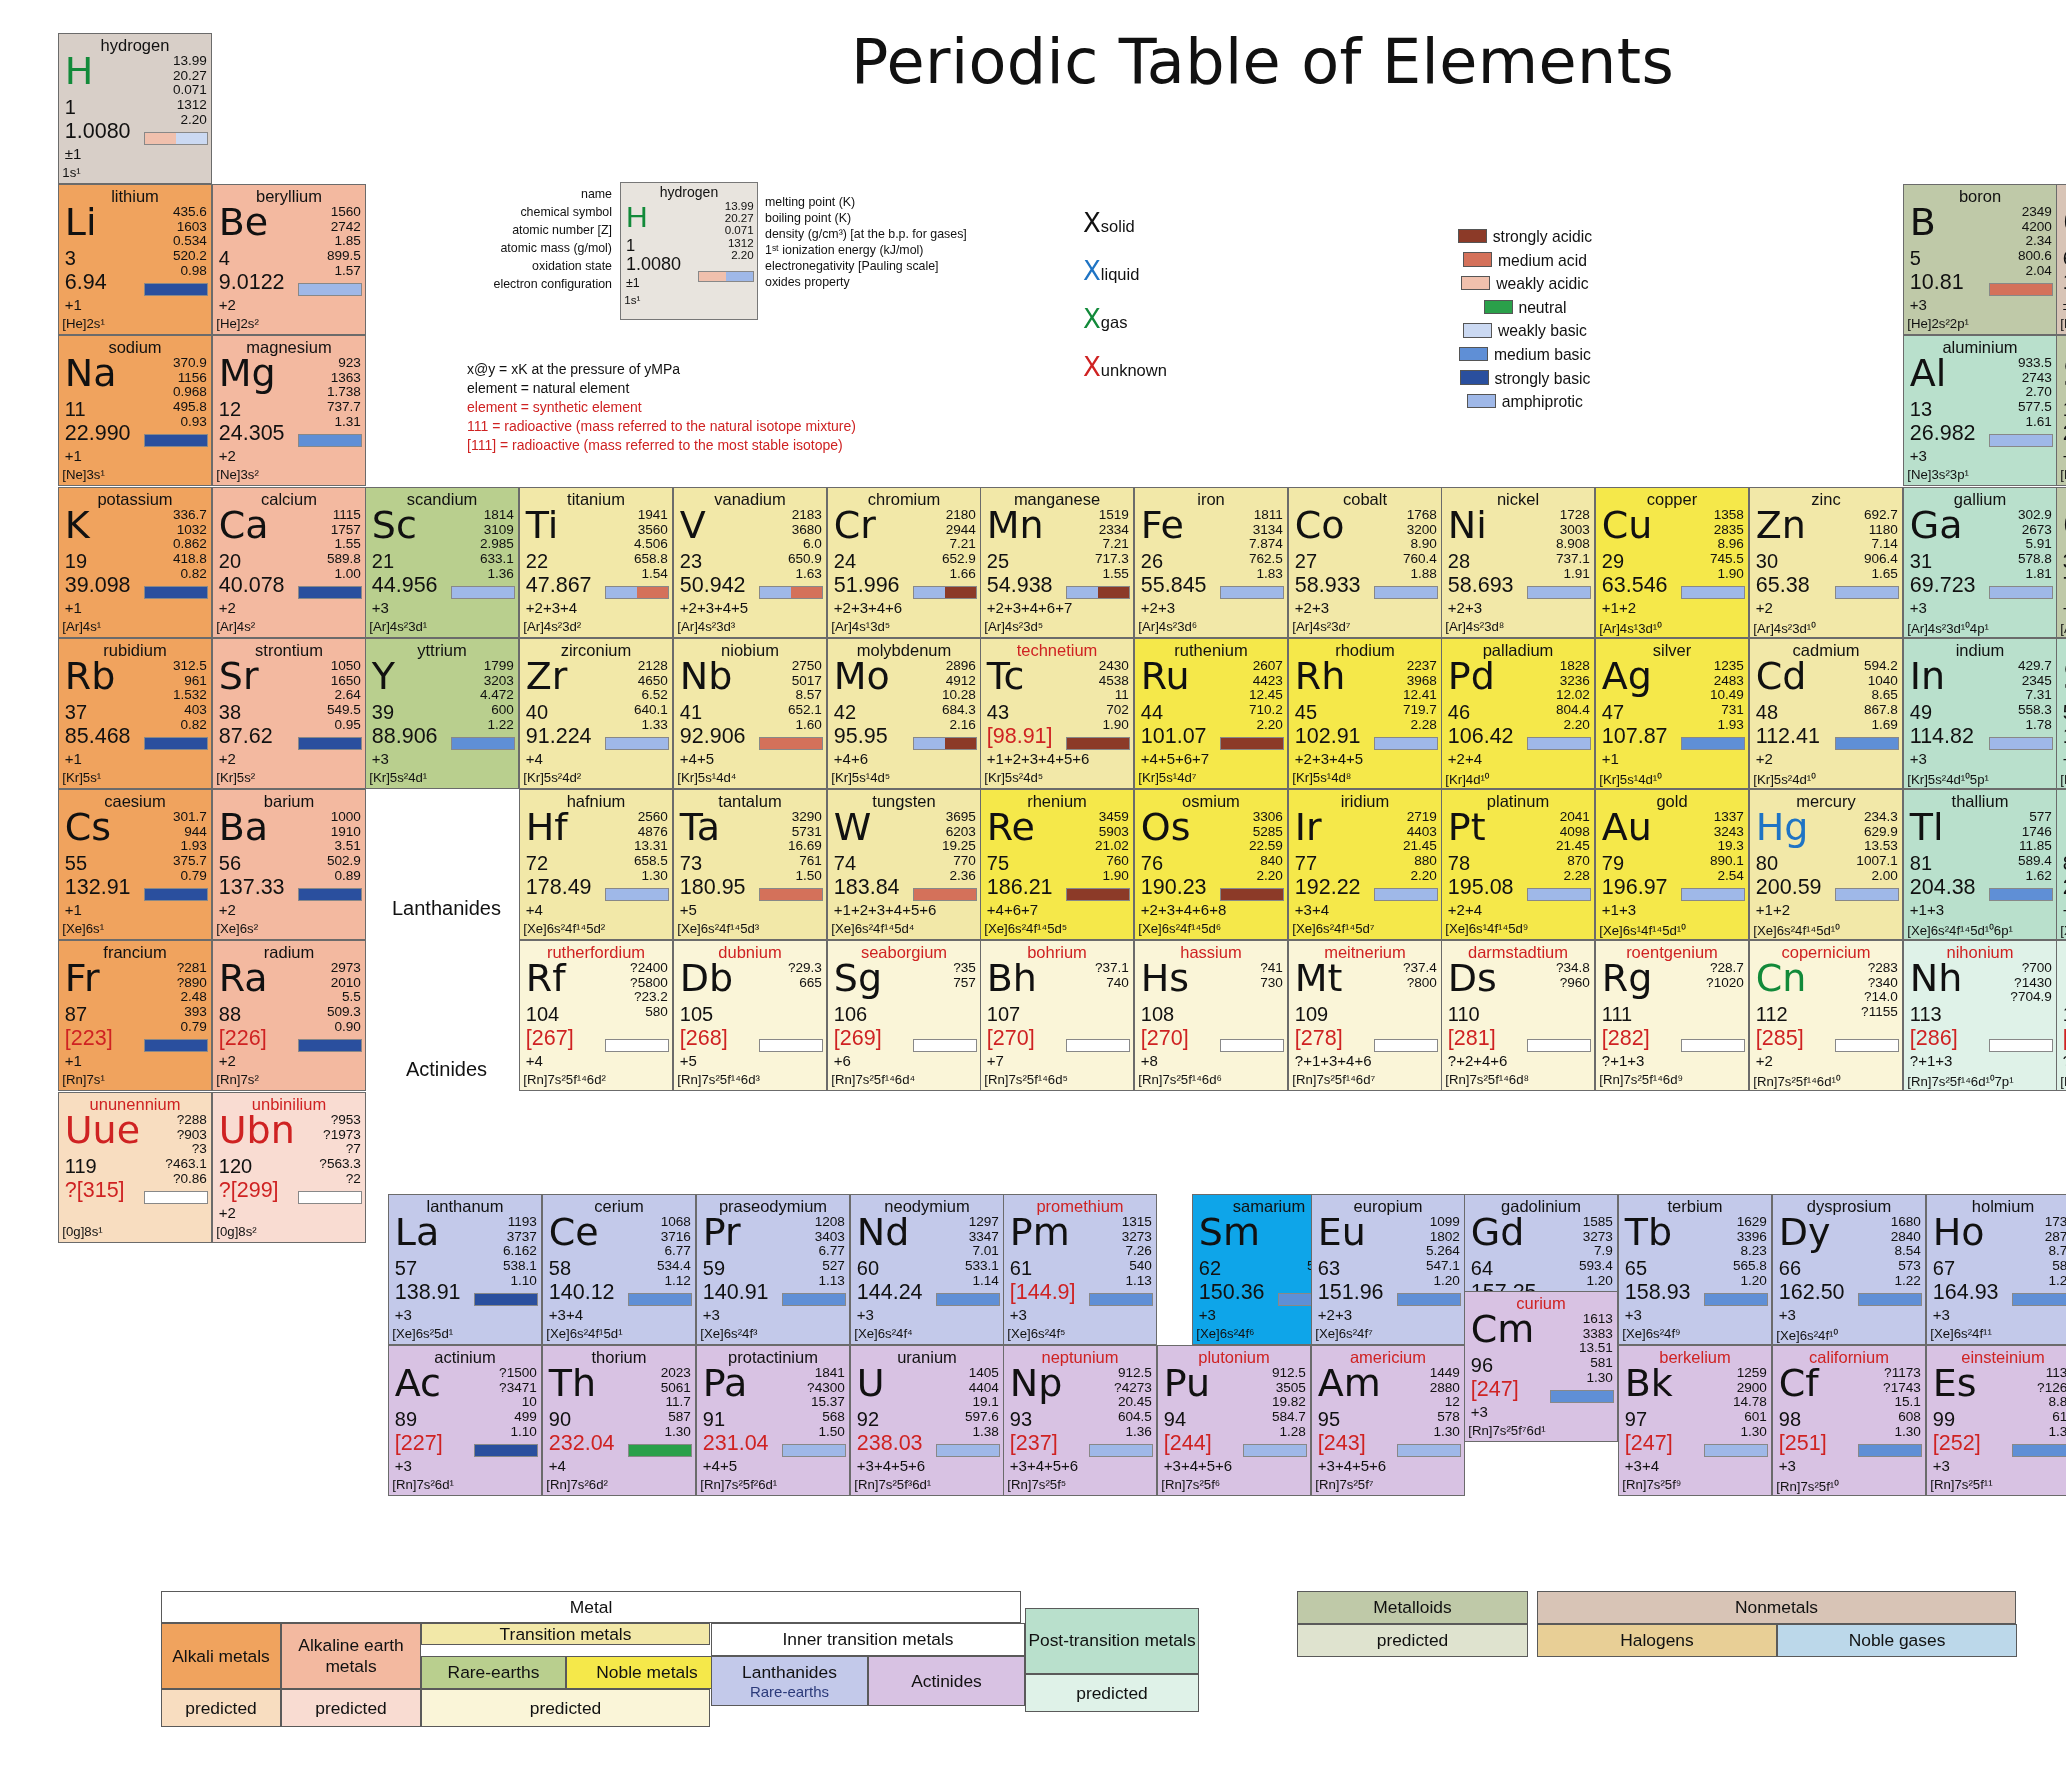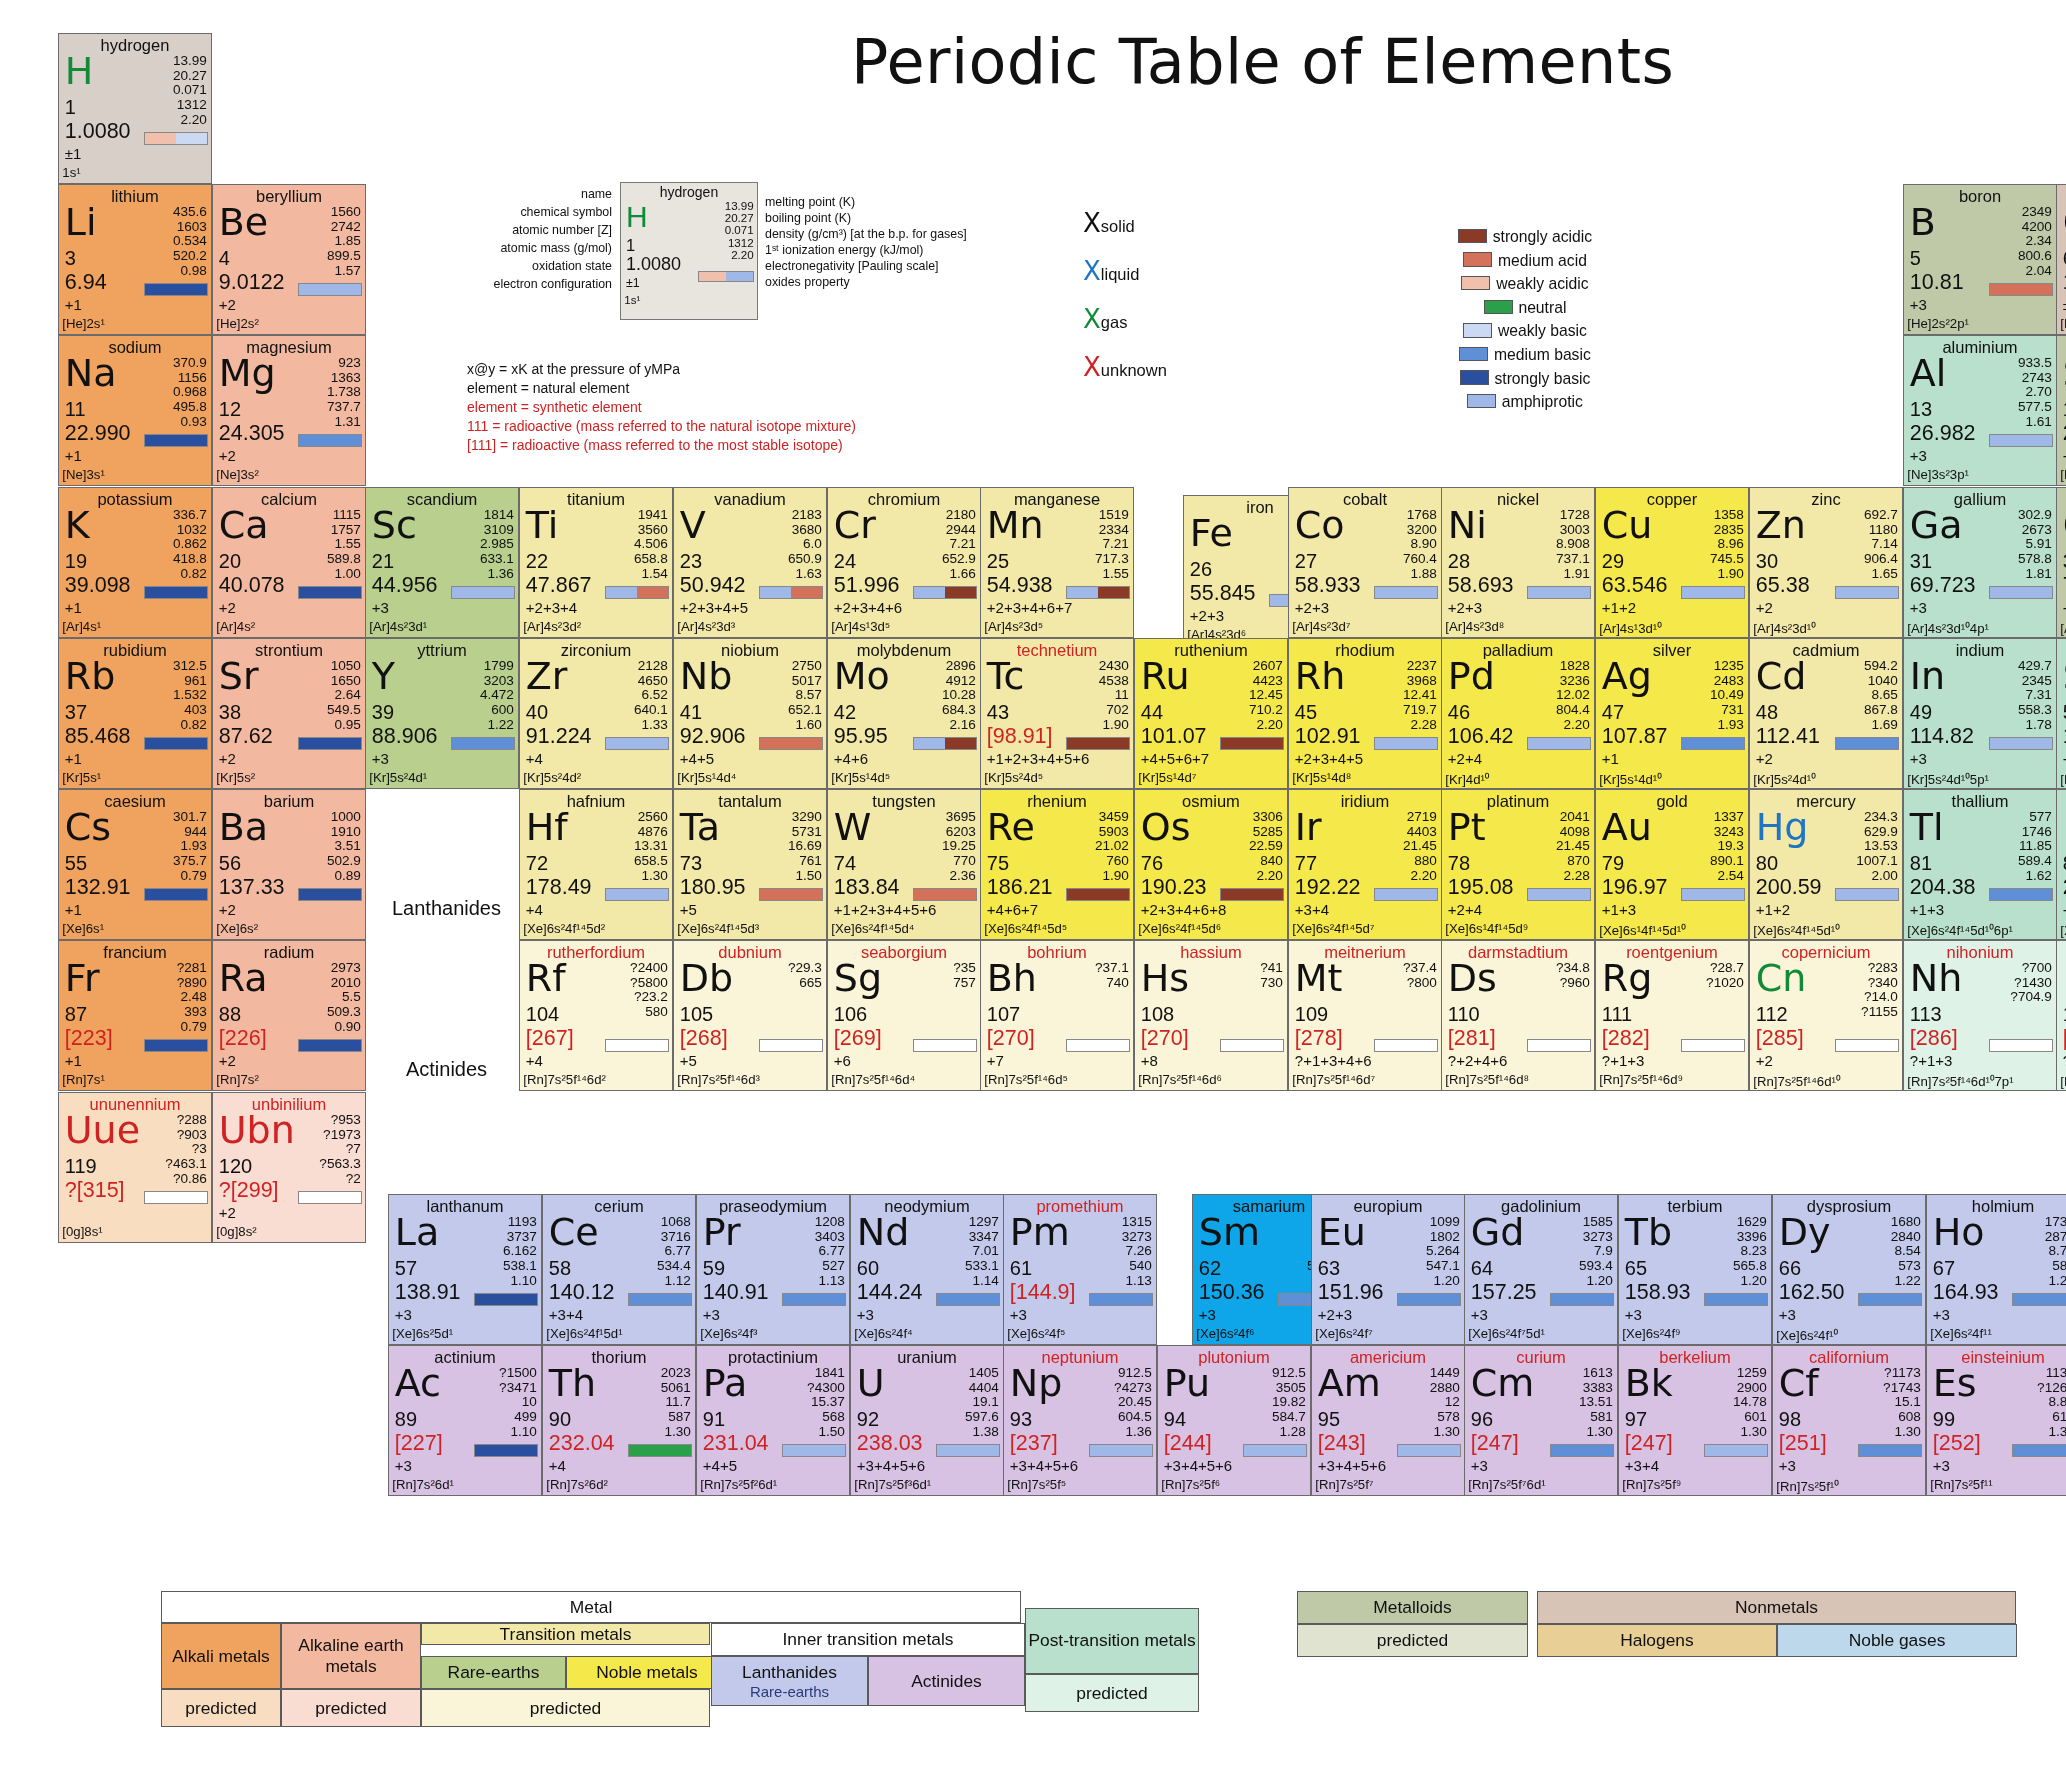--- a/index.html
+++ b/index.html
@@ -378,21 +378,21 @@
         <div>2334</div>
         <div>7.21</div>
         <div>717.3</div>
       </div>
       <div class="en">1.55</div>
       <div class="oxbar">
         <i style="width: 50%; background: rgb(159, 184, 232);"></i>
         <i style="width: 50%; background: rgb(140, 58, 40);"></i>
       </div>
     </div>
-    <div class="cell" style="left: 1125px; top: 454px; background: rgb(242, 232, 168); margin-top: 8px;">
+    <div class="cell" style="left: 1076px; top: 454px; background: rgb(242, 232, 168);">
       <div class="name">iron</div>
       <div class="sym">Fe</div>
       <div class="z">26</div>
       <div class="mass">55.845</div>
       <div class="ox">+2+3</div>
       <div class="cfg">[Ar]4s²3d⁶</div>
       <div class="props">
         <div>1811</div>
         <div>3134</div>
         <div>7.874</div>
@@ -1524,21 +1524,21 @@
         <div>1449</div>
         <div>2880</div>
         <div>12</div>
         <div>578</div>
       </div>
       <div class="en">1.30</div>
       <div class="oxbar">
         <i style="width: 100%; background: rgb(159, 184, 232);"></i>
       </div>
     </div>
-    <div class="cell synth radio" style="left: 1464px; top: 1345px; background: rgb(216, 194, 227); position: absolute; padding-left: 6px;">
+    <div class="cell synth radio" style="left: 1464px; top: 1291px; background: rgb(216, 194, 227); position: absolute; padding-left: 6px;">
       <div class="name">curium</div>
       <div class="sym">Cm</div>
       <div class="z">96</div>
       <div class="mass">[247]</div>
       <div class="ox">+3</div>
       <div class="cfg">[Rn]7s²5f⁷6d¹</div>
       <div class="props">
         <div>1613</div>
         <div>3383</div>
         <div>13.51</div>

